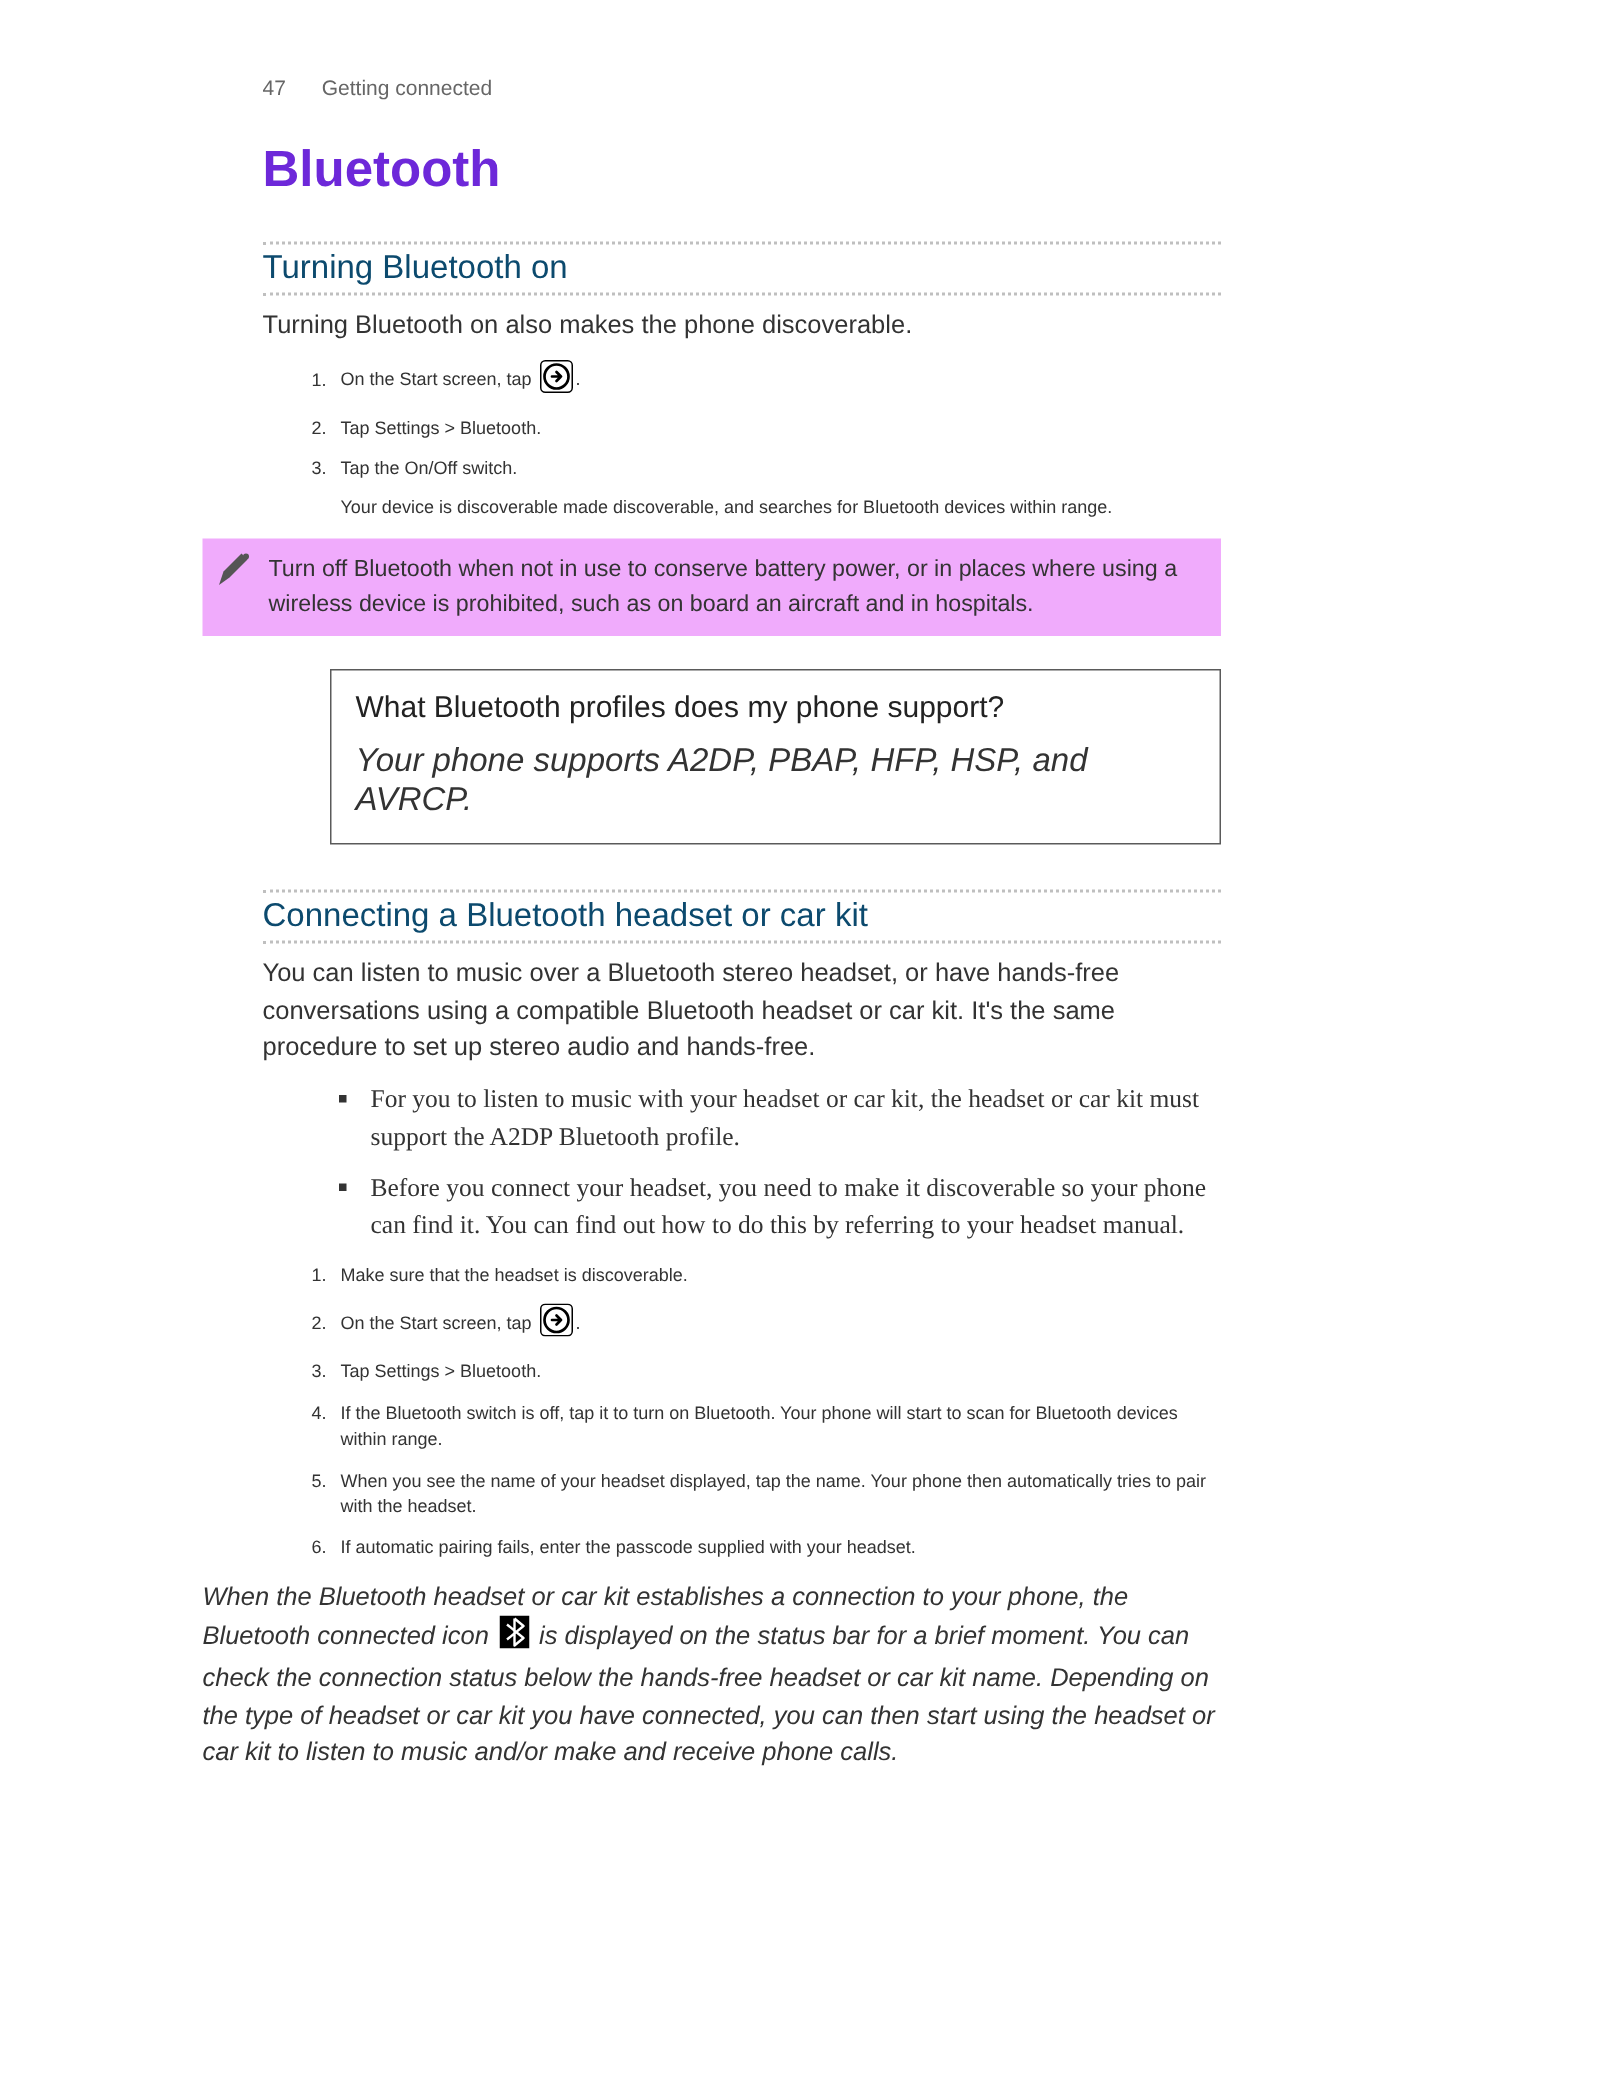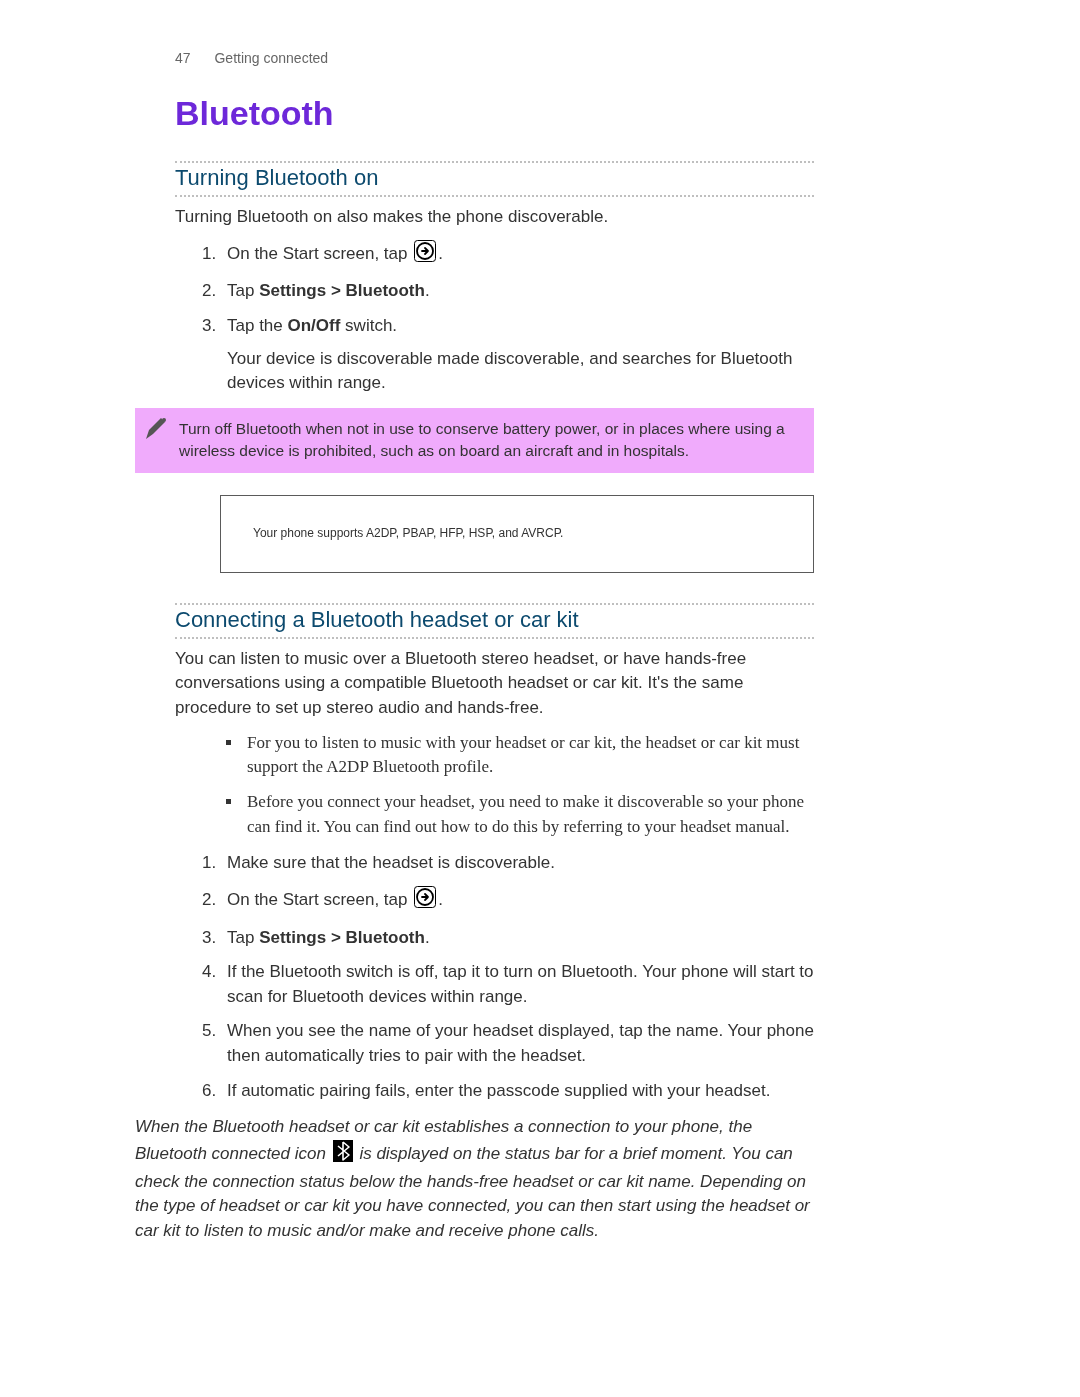--- a/index.html
+++ b/index.html
@@ -51,21 +51,21 @@
     line-height: 1.45;
     margin: 8px 4px 10px 0;
     color: #333;
   }
   ol.steps {
     list-style: decimal;
     padding-left: 22px;
     margin: 8px 0 12px 24px;
   }
   ol.steps > li {
-    font-size: 17px;
+    font-size: 12px;
     line-height: 1.45;
     margin-bottom: 10px;
     padding-left: 6px;
   }
   ol.steps > li .sub {
     display: block;
     margin-top: 8px;
   }
   ul.bullets {
     list-style: square;
@@ -73,21 +73,21 @@
     margin: 8px 0 12px 44px;
     font-family: Liberation Serif, serif;
   }
   ul.bullets > li {
     font-size: 17px;
     line-height: 1.45;
     margin-bottom: 10px;
     padding-left: 4px;
   }
   .strong {
-    font-weight: bold;
+    font-weight: normal;
   }
   .icon-inline {
     display: inline-block;
     vertical-align: middle;
     margin: 0 2px;
   }
   .note-block {
     margin-left: 135px;
     margin-right: 190px;
     background: #f0abfc;
@@ -111,23 +111,24 @@
     padding: 14px 16px 16px 16px;
     margin-bottom: 30px;
   }
   .faq-box h3 {
     margin: 0 0 10px 0;
     font-size: 20px;
     font-weight: normal;
     color: #222;
   }
   .faq-box p {
-    margin: 16px;
-    font-size: 12px;
-    color: #333;
+    margin: 0;
+    font-size: 22px;
+    color: #333;
+    font-style: italic;
   }
 </style>
 </head>
 <body>
 
 <div class="page">
 
   <div class="content">
     <div class="header">
       <span class="pg">47</span>
@@ -164,20 +165,21 @@
     <span class="pen-icon">
       <svg width="30" height="30" viewBox="0 0 30 30">
           <path d="M5 25 L8 16 L20 4 L24 8 L12 20 Z" fill="#555"></path>
           <circle cx="23" cy="6" r="2" fill="#555"></circle>
         </svg>
     </span>
     <span>Turn off Bluetooth when not in use to conserve battery power, or in places where using a wireless device is prohibited, such as on board an aircraft and in hospitals.</span>
   </div>
 
   <div class="faq-box">
+    <h3>What Bluetooth profiles does my phone support?</h3>
     <p>Your phone supports A2DP, PBAP, HFP, HSP, and AVRCP.</p>
   </div>
 
   <div class="content">
     <div class="dotted-section">
       <h2>Connecting a Bluetooth headset or car kit</h2>
     </div>
 
     <p class="body-text">You can listen to music over a Bluetooth stereo headset, or have hands-free conversations using a compatible Bluetooth headset or car kit. It's the same procedure to set up stereo audio and hands-free.</p>
 

